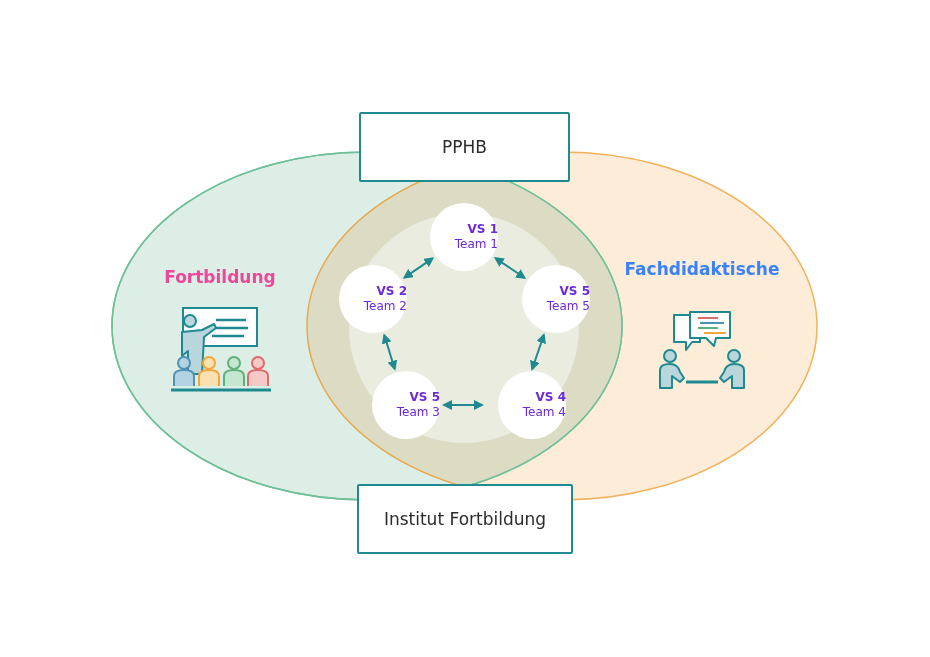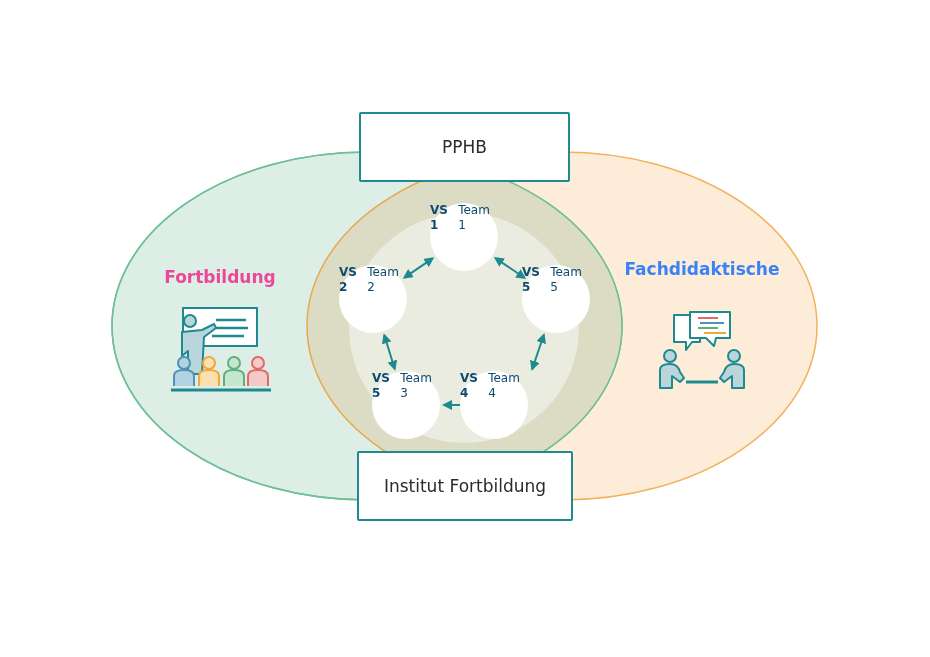--- a/index.html
+++ b/index.html
@@ -4,24 +4,24 @@
 <style>
   html, body { margin: 0; padding: 0; background: #ffffff; }
   body { width: 930px; height: 657px; position: relative; overflow: hidden;
          font-family: "DejaVu Sans", sans-serif; }
   #diagram { position: absolute; left: 0; top: 0; }
   .box { position: absolute; background: #ffffff; border: 2px solid #1f8a8f;
          border-radius: 2px; box-sizing: border-box; display: flex; flex-direction: column;
          align-items: center; justify-content: center; color: #2b2b2b;
          font-family: "DejaVu Sans", sans-serif; font-size: 17px; line-height: 22px; }
   #top-box { left: 359px; top: 112px; width: 211px; height: 70px; }
-  #bottom-box { left: 357px; top: 451px; width: 216px; height: 70px; gap: 24px; }
+  #bottom-box { left: 357px; top: 484px; width: 216px; height: 70px; gap: 24px; }
   .node { position: absolute; width: 68px; height: 68px; border-radius: 50%;
-          background: #ffffff; display: flex; flex-direction: row; align-items: flex-start;
-          justify-content: center; color: #0c4a6e; font-size: 12px; line-height: 15px; }
+          background: #ffffff; display: flex; flex-direction: column; align-items: flex-end;
+          justify-content: center; color: #6d28d9; font-size: 12px; line-height: 15px; }
   .node .vs { font-weight: bold; }
   .label { position: absolute; font-weight: bold; font-size: 17px; line-height: 22px; text-align: center; }
   #label-fortbildung { left: 150px; top: 266px; width: 140px; color: #ec4899; }
   #label-beratung { left: 612px; top: 258px; width: 180px; color: #3b82f6; }
 </style>
 </head>
 <body>
 
 <svg id="diagram" width="930" height="657" viewBox="0 0 930 657">
   <defs>
@@ -102,20 +102,20 @@
   <div>Team 1</div>
 </div>
 <div class="node" id="node-vs2" style="left:339px;top:265px;">
   <div class="vs">VS 2</div>
   <div>Team 2</div>
 </div>
 <div class="node" id="node-vs3" style="left:372px;top:371px;">
   <div class="vs">VS 5</div>
   <div>Team 3</div>
 </div>
-<div class="node" id="node-vs4" style="left:460px;top:371px;">
+<div class="node" id="node-vs4" style="left:498px;top:371px;">
   <div class="vs">VS 4</div>
   <div>Team 4</div>
 </div>
 <div class="node" id="node-vs5" style="left:522px;top:265px;">
   <div class="vs">VS 5</div>
   <div>Team 5</div>
 </div>
 
 </body></html>

